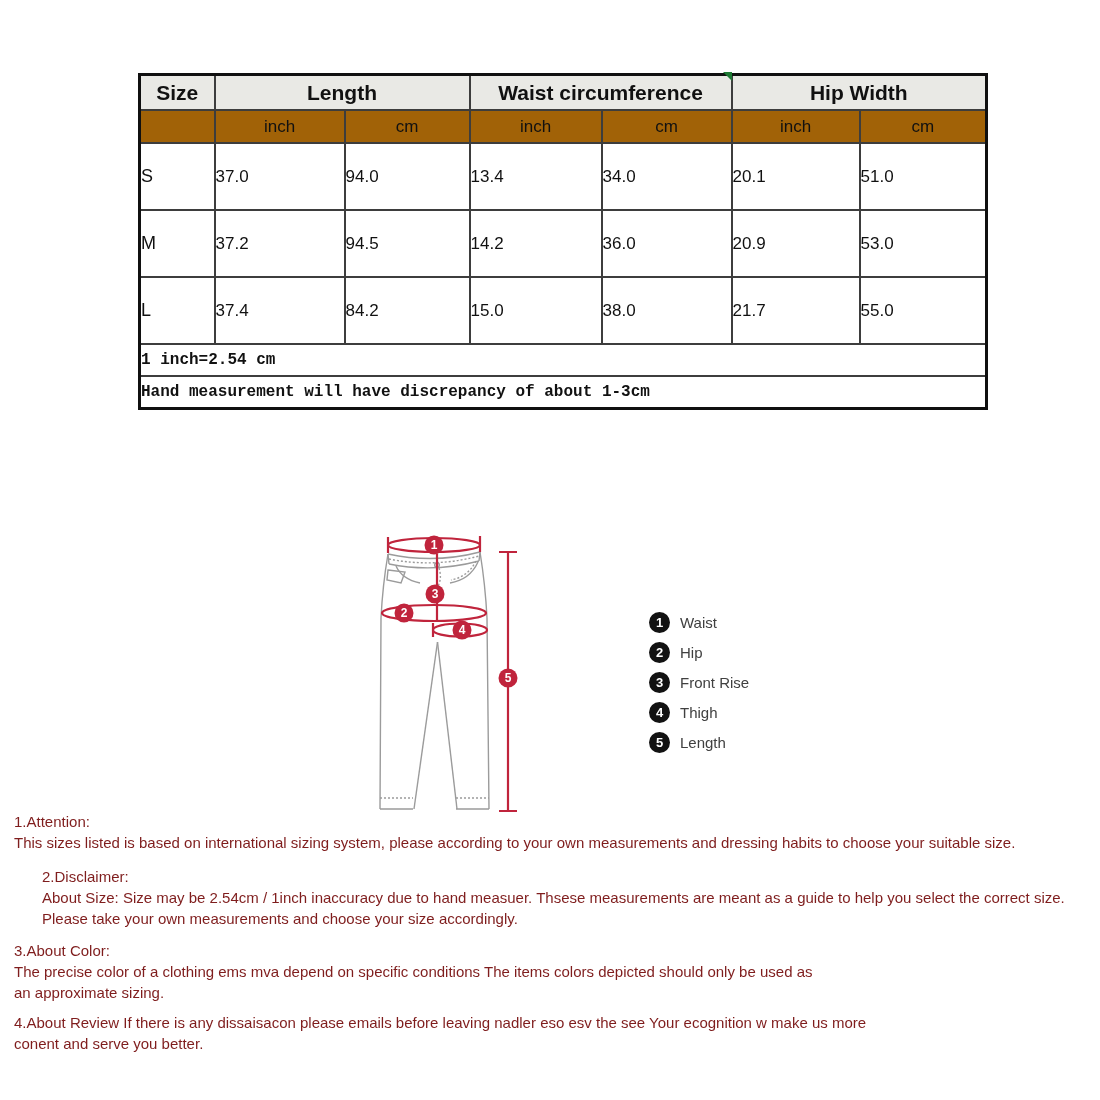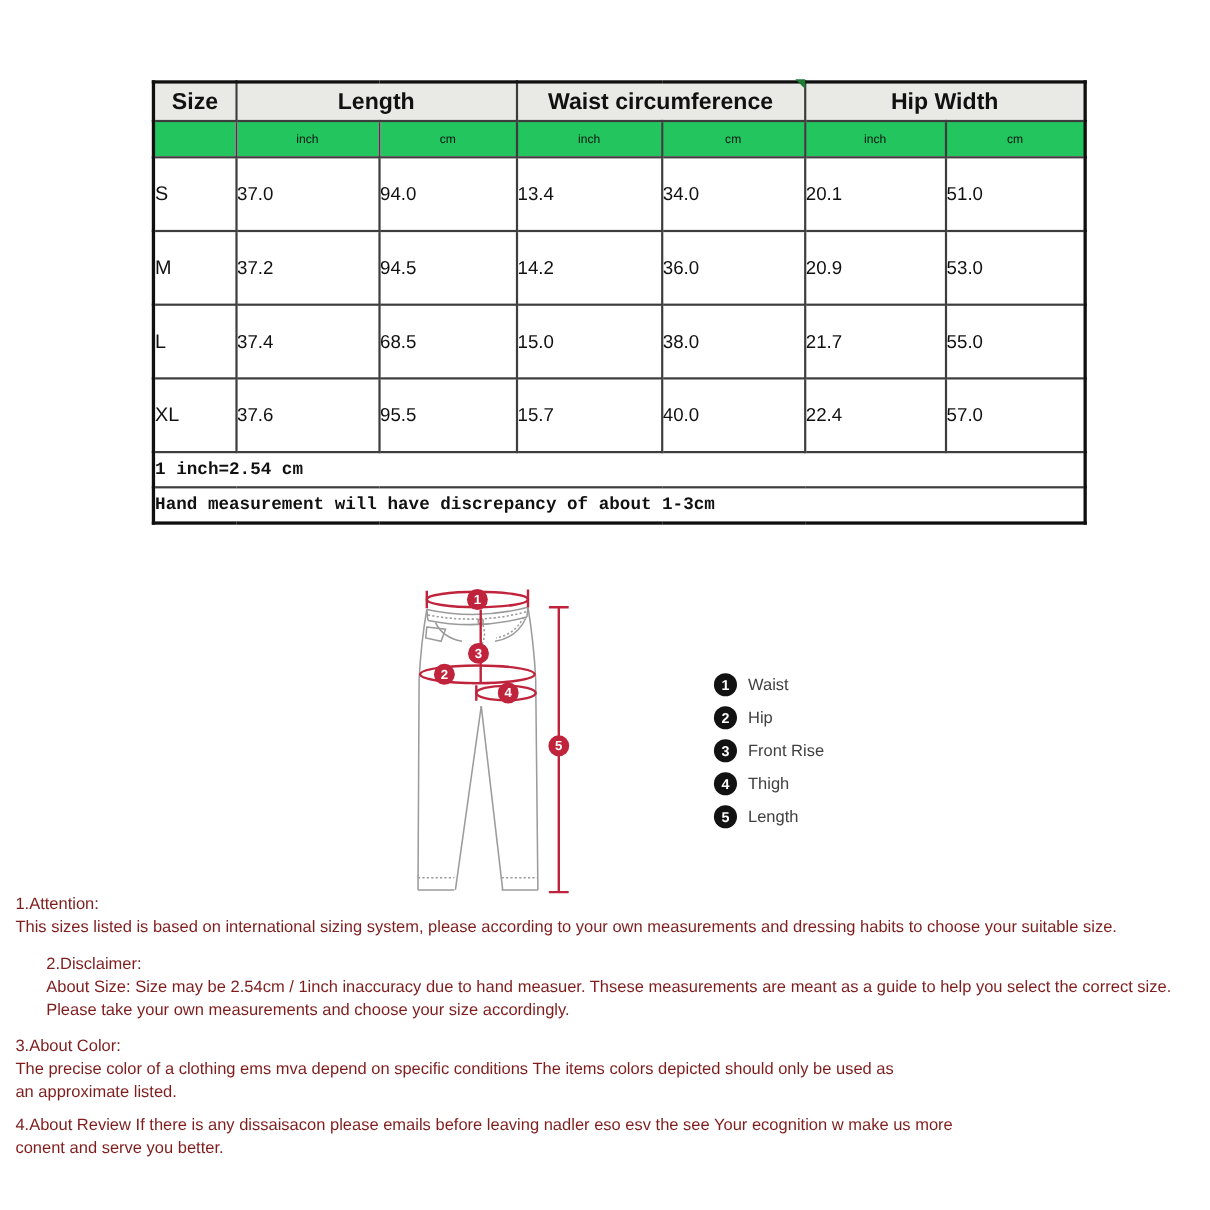--- a/index.html
+++ b/index.html
@@ -12,21 +12,21 @@
   .table-wrap { position:absolute; left:138px; top:73px; }
   table.size-table {
     border-collapse:collapse; table-layout:fixed; width:847px;
     border:3px solid #101010;
   }
   table.size-table th, table.size-table td {
     border:2px solid #3d3d3d; vertical-align:middle;
     padding:0; overflow:hidden;
   }
   tr.h1 th { background:#e9e9e5; font-size:21px; font-weight:bold; height:33px; }
-  tr.h2 th { background:#22c55e; font-size:11px; font-weight:normal; height:31px; }
+  tr.h2 th { background:#a16207; font-size:17px; font-weight:normal; height:31px; }
   tr.datarow td { background:#ffffff; font-size:17px; height:65px; }
   tr.datarow td.sizecell { font-size:18px; }
   tr.foot td {
     background:#ffffff; font-family:"Liberation Mono", monospace;
     font-weight:bold; font-size:16px; height:30px; letter-spacing:0;
   }
   .excel-flag {
     position:absolute; left:585px; top:-1px; width:0; height:0;
     border-top:9px solid #1e7a34; border-left:9px solid transparent;
     z-index:3;
@@ -101,34 +101,25 @@
           <td>37.2</td>
           <td>94.5</td>
           <td>14.2</td>
           <td>36.0</td>
           <td>20.9</td>
           <td>53.0</td>
         </tr>
         <tr class="datarow">
           <td class="sizecell">L</td>
           <td>37.4</td>
-          <td>68.5</td>
+          <td>84.2</td>
           <td>15.0</td>
           <td>38.0</td>
           <td>21.7</td>
           <td>55.0</td>
-        </tr>
-        <tr class="datarow">
-          <td class="sizecell">XL</td>
-          <td>37.6</td>
-          <td>95.5</td>
-          <td>15.7</td>
-          <td>40.0</td>
-          <td>22.4</td>
-          <td>57.0</td>
         </tr>
         <tr class="foot">
           <td colspan="7">1 inch=2.54 cm</td>
         </tr>
         <tr class="foot">
           <td colspan="7">Hand measurement will have discrepancy of about 1-3cm</td>
         </tr>
       </tbody>
     </table>
   </div>
@@ -209,20 +200,20 @@
     <div>This sizes listed is based on international sizing system, please according to your own measurements and dressing habits to choose your suitable size.</div>
   </div>
   <div class="note note-2">
     <div>2.Disclaimer:</div>
     <div>About Size: Size may be 2.54cm / 1inch inaccuracy due to hand measuer. Thsese measurements are meant as a guide to help you select the correct size.</div>
     <div>Please take your own measurements and choose your size accordingly.</div>
   </div>
   <div class="note note-3">
     <div>3.About Color:</div>
     <div>The precise color of a clothing ems mva depend on specific conditions The items colors depicted should only be used as</div>
-    <div>an approximate listed.</div>
+    <div>an approximate sizing.</div>
   </div>
   <div class="note note-4">
     <div>4.About Review If there is any dissaisacon please emails before leaving nadler eso esv the see Your ecognition w make us more</div>
     <div>conent and serve you better.</div>
   </div>
 
 </div>
 
 </body></html>

